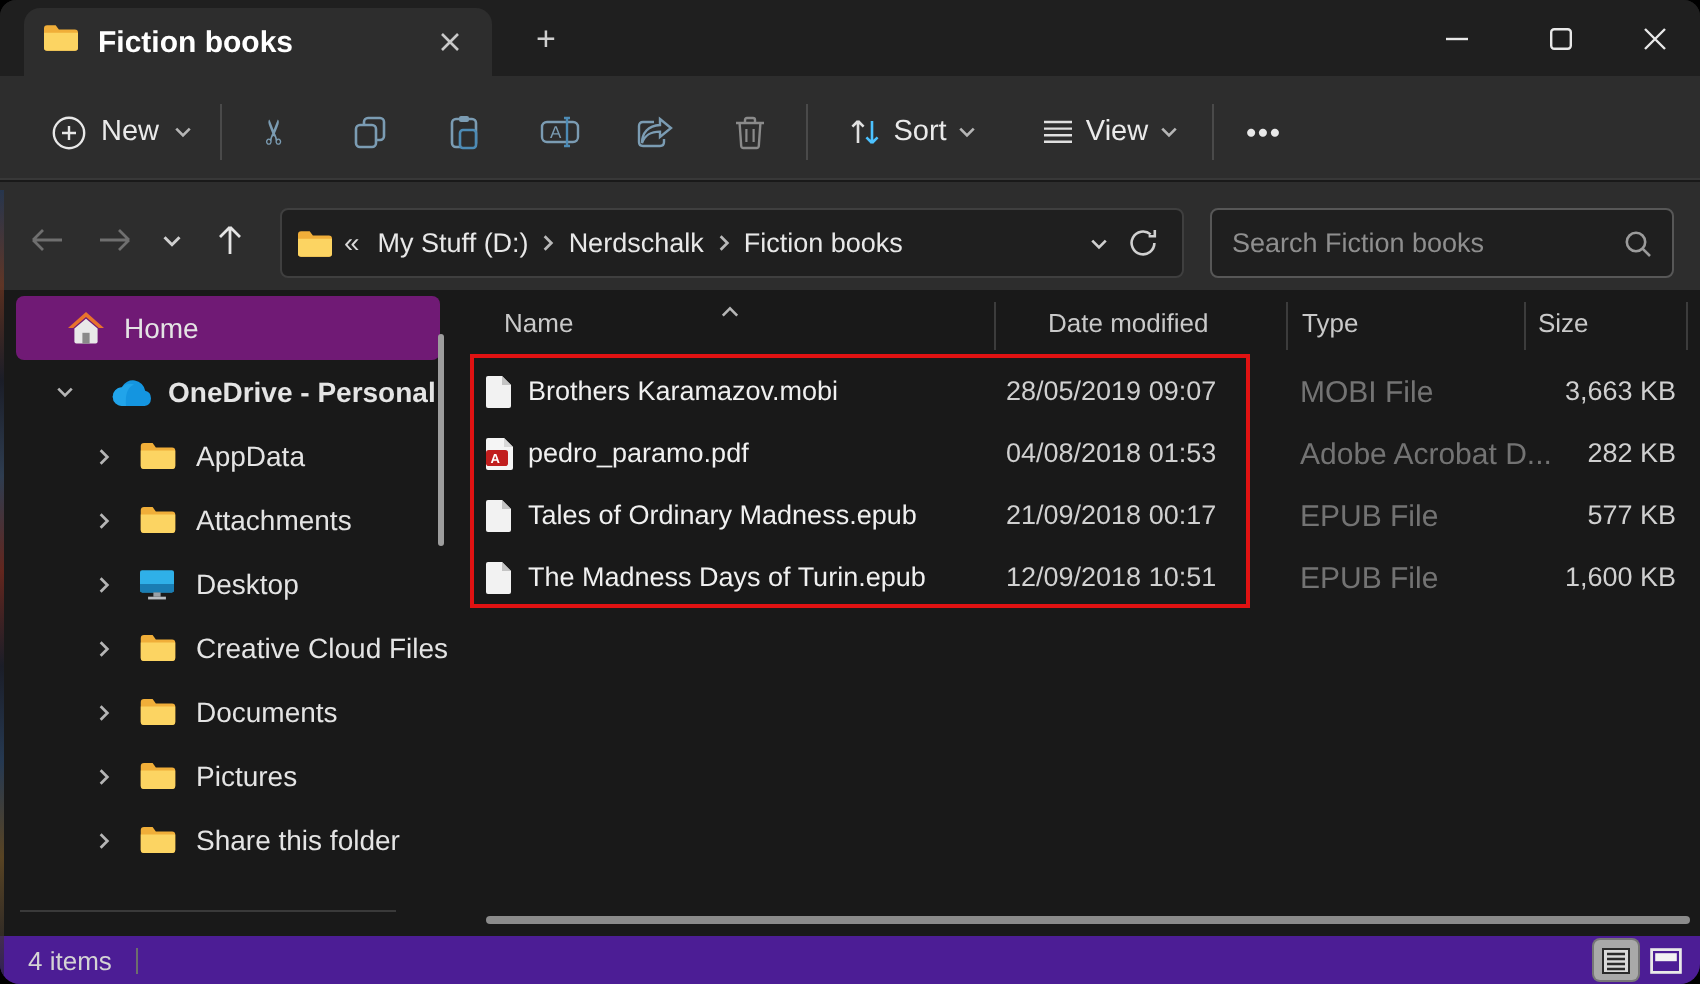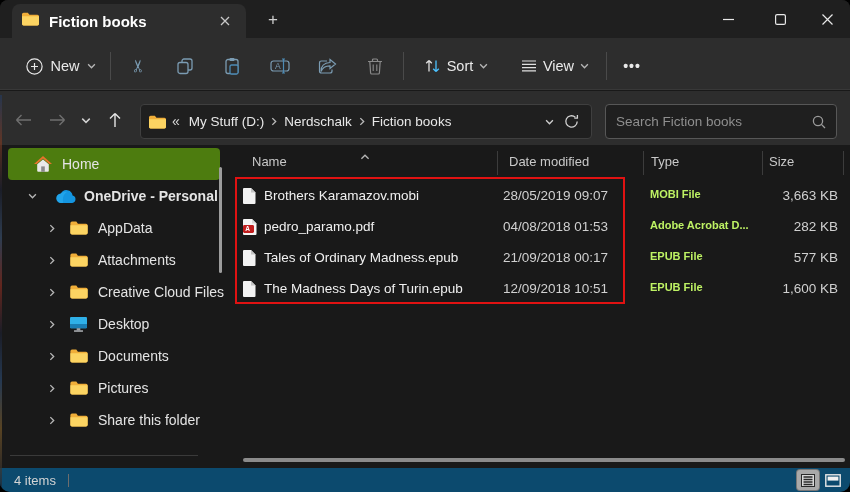--- a/index.html
+++ b/index.html
@@ -52,46 +52,46 @@
                      font-size:13.5px; font-family:"Liberation Sans", sans-serif; }
   .searchbox input::placeholder { color:#8f8f8f; }
 
   
   .content { position:absolute; left:0; top:145px; width:850px; height:323px; background:#191919; }
 
   
   .sidebar { position:absolute; left:0; top:3px; width:228px; }
   .side-item { position:relative; height:32px; display:flex; align-items:center; border-radius:4px;
                margin:0 8px 0 8px; color:#e4e4e4; font-size:14px; }
-  .side-item.selected { background:#4d7c0f; }
+  .side-item.selected { background:#701a75; }
   .side-chevron { position:absolute; left:18px; width:12px; display:flex; justify-content:center; color:#b5b5b5; }
   .side-chevron.child { left:38px; }
   .side-icon { position:absolute; display:flex; }
   .side-label { position:absolute; white-space:nowrap; }
   .side-scrollthumb { position:absolute; left:219px; top:22px; width:3px; height:106px;
                       background:#9d9d9d; border-radius:2px; }
   .side-divider { position:absolute; left:10px; top:310px; width:188px; height:1px; background:#3a3a3a; }
 
   
   .colhead { position:absolute; top:5px; color:#c9c9c9; font-size:13px; white-space:nowrap; padding:4px 4px; }
   .col-divider { position:absolute; top:6px; width:1px; height:24px; background:#3c3c3c; }
   .sort-caret { position:absolute; left:360px; top:1px; }
   .rows { position:absolute; left:0; top:36px; width:850px; }
   .frow { position:relative; height:31px; width:713px; }
   .f-icon { position:absolute; left:243px; top:7px; }
   .f-name { position:absolute; left:264px; top:7px; color:#f0f0f0; font-size:13.5px; white-space:nowrap; }
   .f-date { position:absolute; left:503px; top:7px; color:#d0d0d0; font-size:13.5px; white-space:nowrap; }
-  .f-type { position:absolute; left:650px; top:7px; color:#bef264; font-size:11px; white-space:nowrap;font-weight:bold; }
+  .f-type { position:absolute; left:650px; top:7px; color:#737373; font-size:15px; white-space:nowrap; }
   .f-size { position:absolute; left:748px; top:7px; width:90px; text-align:right; color:#d0d0d0; font-size:13.5px; }
   .redrect { position:absolute; left:235px; top:32px; width:390px; height:127px;
              border:2px solid #e01212; z-index:40; pointer-events:none; }
   .hscroll { position:absolute; left:243px; top:313px; width:602px; height:4px; background:#8b8b8b; border-radius:2px; }
 
   
-  .statusbar { position:absolute; left:0; top:468px; width:850px; height:24px; background:#0c4a6e;
+  .statusbar { position:absolute; left:0; top:468px; width:850px; height:24px; background:#4c1d95;
                display:flex; align-items:center; }
   .status-count { color:#d4d4d4; font-size:13px; margin-left:14px; }
   .status-sep { width:1px; height:13px; background:#6d6d6d; margin-left:12px; }
   .viewtoggle { position:absolute; right:6px; top:2px; display:flex; gap:3px; }
   .vt-btn { width:22px; height:20px; border-radius:3px; display:flex; align-items:center; justify-content:center; }
   .vt-btn.selected { background:#a9a9a9; box-shadow:0 0 0 1px #777; }
 </style>
 </head>
 <body>
 
@@ -328,34 +328,20 @@
         </span>
         <span class="side-label" style="left:90px;">Attachments</span>
       </div>
       <div class="side-item">
         <span class="side-chevron child">
           <svg width="6" height="9" viewBox="0 0 5 8">
               <path d="M1 1 L4 4 L1 7" stroke="#b5b5b5" stroke-width="1.2" fill="none"></path>
             </svg>
         </span>
         <span class="side-icon" style="left:62px;">
-          <svg width="18" height="14" viewBox="0 0 16 13">
-              <path d="M0 2 Q0 .5 1.5 .5 h4 l1.5 2 h7.5 Q16 2.5 16 4 v7 q0 1.5-1.5 1.5 h-13 Q0 12.5 0 11z" fill="#f0ae39"></path>
-              <path d="M0 4 h16 v7 q0 1.5-1.5 1.5 h-13 Q0 12.5 0 11z" fill="#fcd462"></path>
-            </svg>
-        </span>
-        <span class="side-label" style="left:90px;">Creative Cloud Files</span>
-      </div>
-      <div class="side-item">
-        <span class="side-chevron child">
-          <svg width="6" height="9" viewBox="0 0 5 8">
-              <path d="M1 1 L4 4 L1 7" stroke="#b5b5b5" stroke-width="1.2" fill="none"></path>
-            </svg>
-        </span>
-        <span class="side-icon" style="left:62px;">
           <svg width="17" height="15" viewBox="0 0 16 14">
               <rect width="16" height="10.5" rx="1" fill="#2fb0e8"></rect>
               <path d="M0 6.5 h16 v3 q0 1-1 1 H1 q-1 0-1-1z" fill="#1a7db3"></path>
               <rect x="6.3" y="10.5" width="3.4" height="2" fill="#9aa0a6"></rect>
               <rect x="3.8" y="12.5" width="8.4" height="1.3" fill="#b9bdc2"></rect>
             </svg>
         </span>
         <span class="side-label" style="left:90px;">Desktop</span>
       </div>
       <div class="side-item">
@@ -363,62 +349,76 @@
           <svg width="6" height="9" viewBox="0 0 5 8">
               <path d="M1 1 L4 4 L1 7" stroke="#b5b5b5" stroke-width="1.2" fill="none"></path>
             </svg>
         </span>
         <span class="side-icon" style="left:62px;">
           <svg width="18" height="14" viewBox="0 0 16 13">
               <path d="M0 2 Q0 .5 1.5 .5 h4 l1.5 2 h7.5 Q16 2.5 16 4 v7 q0 1.5-1.5 1.5 h-13 Q0 12.5 0 11z" fill="#f0ae39"></path>
               <path d="M0 4 h16 v7 q0 1.5-1.5 1.5 h-13 Q0 12.5 0 11z" fill="#fcd462"></path>
             </svg>
         </span>
-        <span class="side-label" style="left:90px;">Documents</span>
+        <span class="side-label" style="left:90px;">Creative Cloud Files</span>
       </div>
       <div class="side-item">
         <span class="side-chevron child">
           <svg width="6" height="9" viewBox="0 0 5 8">
               <path d="M1 1 L4 4 L1 7" stroke="#b5b5b5" stroke-width="1.2" fill="none"></path>
             </svg>
         </span>
         <span class="side-icon" style="left:62px;">
           <svg width="18" height="14" viewBox="0 0 16 13">
               <path d="M0 2 Q0 .5 1.5 .5 h4 l1.5 2 h7.5 Q16 2.5 16 4 v7 q0 1.5-1.5 1.5 h-13 Q0 12.5 0 11z" fill="#f0ae39"></path>
               <path d="M0 4 h16 v7 q0 1.5-1.5 1.5 h-13 Q0 12.5 0 11z" fill="#fcd462"></path>
             </svg>
         </span>
-        <span class="side-label" style="left:90px;">Pictures</span>
+        <span class="side-label" style="left:90px;">Documents</span>
       </div>
       <div class="side-item">
         <span class="side-chevron child">
           <svg width="6" height="9" viewBox="0 0 5 8">
               <path d="M1 1 L4 4 L1 7" stroke="#b5b5b5" stroke-width="1.2" fill="none"></path>
             </svg>
         </span>
         <span class="side-icon" style="left:62px;">
           <svg width="18" height="14" viewBox="0 0 16 13">
               <path d="M0 2 Q0 .5 1.5 .5 h4 l1.5 2 h7.5 Q16 2.5 16 4 v7 q0 1.5-1.5 1.5 h-13 Q0 12.5 0 11z" fill="#f0ae39"></path>
               <path d="M0 4 h16 v7 q0 1.5-1.5 1.5 h-13 Q0 12.5 0 11z" fill="#fcd462"></path>
             </svg>
         </span>
+        <span class="side-label" style="left:90px;">Pictures</span>
+      </div>
+      <div class="side-item">
+        <span class="side-chevron child">
+          <svg width="6" height="9" viewBox="0 0 5 8">
+              <path d="M1 1 L4 4 L1 7" stroke="#b5b5b5" stroke-width="1.2" fill="none"></path>
+            </svg>
+        </span>
+        <span class="side-icon" style="left:62px;">
+          <svg width="18" height="14" viewBox="0 0 16 13">
+              <path d="M0 2 Q0 .5 1.5 .5 h4 l1.5 2 h7.5 Q16 2.5 16 4 v7 q0 1.5-1.5 1.5 h-13 Q0 12.5 0 11z" fill="#f0ae39"></path>
+              <path d="M0 4 h16 v7 q0 1.5-1.5 1.5 h-13 Q0 12.5 0 11z" fill="#fcd462"></path>
+            </svg>
+        </span>
         <span class="side-label" style="left:90px;">Share this folder</span>
       </div>
     </div>
     <div class="side-scrollthumb"></div>
     <div class="side-divider"></div>
 
     <span class="sort-caret">
       <svg width="10" height="6" viewBox="0 0 8 5">
           <path d="M1 4 L4 1 L7 4" stroke="#b5b5b5" stroke-width="1.1" fill="none"></path>
         </svg>
     </span>
     <div class="colhead" style="left:248px;">Name</div>
     <div class="col-divider" style="left:497px;"></div>
-    <div class="colhead" style="left:505px;">Date modified</div>
+    <div class="colhead" style="left:520px;">Date modified</div>
     <div class="col-divider" style="left:643px;"></div>
     <div class="colhead" style="left:647px;">Type</div>
     <div class="col-divider" style="left:762px;"></div>
     <div class="colhead" style="left:765px;">Size</div>
     <div class="col-divider" style="left:843px;"></div>
 
     <div class="rows">
       <div class="frow">
         <span class="f-icon">
           <svg width="13" height="16" viewBox="0 0 13 16">

